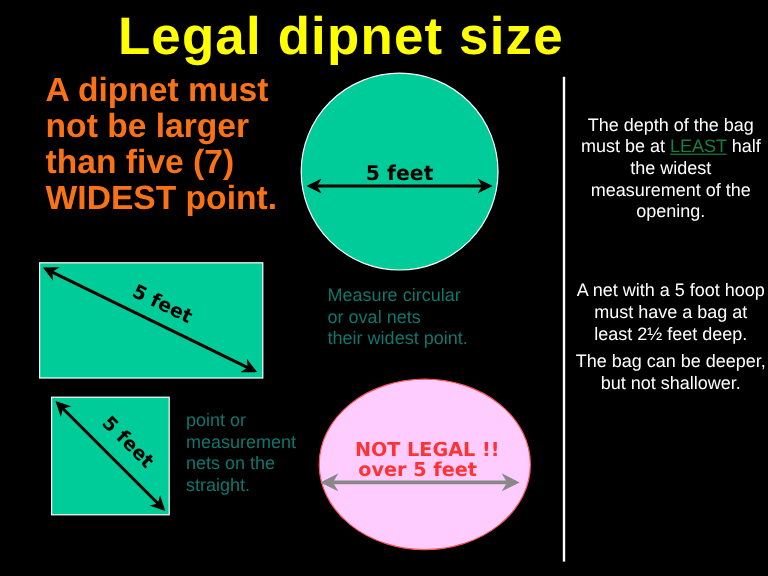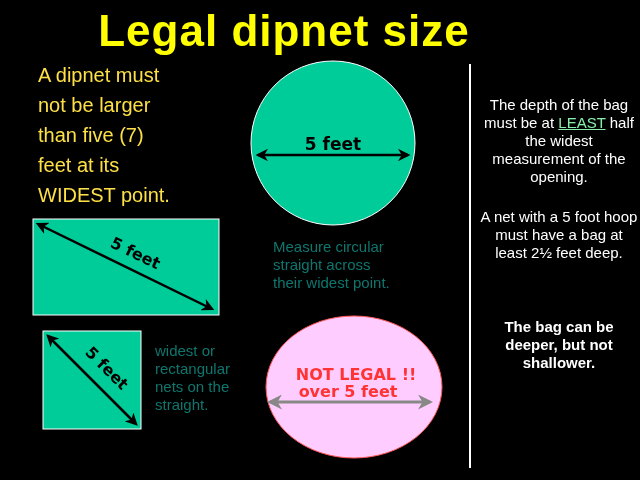--- a/index.html
+++ b/index.html
@@ -1,39 +1,38 @@
 <!DOCTYPE html>
 <html><head>
 <meta charset="utf-8">
 <style>
   html, body { margin:0; padding:0; }
   body { width:640px; height:480px; background:#000; position:relative; overflow:hidden; font-family:"Liberation Sans", sans-serif; }
   .abs { position:absolute; }
   #title { left:0; top:6px; width:568px; text-align:center; color:#ffff00; font-weight:bold; font-size:44px; letter-spacing:1px; }
-  #intro { left:38px; top:60px; width:210px; color:#fde047; font-weight:normal; font-size:20px; line-height:30px; }
+  #intro { left:38px; top:60px; width:210px; color:#f97316; font-weight:bold; font-size:28px; line-height:30px; }
   .small { color:#0f766e; font-size:15px; line-height:18px; }
   #circle-caption { left:273px; top:238px; width:170px; }
   #square-caption { left:155px; top:342px; width:100px; }
   #divider { left:469px; top:64px; width:2px; height:404px; background:#fff; }
   .right-para { left:478px; width:162px; text-align:center; color:#fff; font-size:15px; line-height:18px; }
   #right-p1 { top:96px; }
-  #right-p2 { top:208px; }
-  #right-p3 { top:318px;font-weight:bold; }
-  .hl { color:#86efac; text-decoration:underline;text-align:center; }
+  #right-p2 { top:234px; }
+  #right-p3 { top:293px; }
+  .hl { color:#15803d; text-decoration:underline;text-align:center; }
 </style>
 </head>
 <body>
 
 <div id="title" class="abs">Legal dipnet size</div>
 
 <div id="intro" class="abs">
   <div>A dipnet must</div>
   <div>not be larger</div>
   <div>than five (7)</div>
-  <div>feet at its</div>
   <div>WIDEST point.</div>
 </div>
 
 <svg class="abs" style="left:0;top:0" width="640" height="480">
   <defs>
     <marker id="ah" viewBox="0 0 10 10" refX="8" refY="5" markerWidth="5" markerHeight="5" orient="auto-start-reverse">
       <path d="M0,0 L10,5 L0,10 L3,5 z" fill="#000"></path>
     </marker>
     <marker id="ahg" viewBox="0 0 10 10" refX="8" refY="5" markerWidth="5" markerHeight="5" orient="auto-start-reverse">
       <path d="M0,0 L10,5 L0,10 L3,5 z" fill="#888"></path>
@@ -61,27 +60,27 @@
   <g>
     <ellipse cx="354" cy="387" rx="88" ry="71" fill="#ffccff" stroke="#ff5555" stroke-width="1"></ellipse>
     <line x1="270" y1="402" x2="430" y2="402" stroke="#888" stroke-width="3" marker-start="url(#ahg)" marker-end="url(#ahg)"></line>
     <text x="356" y="380" text-anchor="middle" font-family="DejaVu Sans, sans-serif" font-weight="bold" font-size="16" fill="#ff3333">NOT LEGAL !!</text>
     <text x="348" y="397" text-anchor="middle" font-family="DejaVu Sans, sans-serif" font-weight="bold" font-size="16" fill="#ff3333">over 5 feet</text>
   </g>
 </svg>
 
 <div id="circle-caption" class="abs small">
   <div>Measure circular</div>
-  <div>straight across</div>
+  <div>or oval nets</div>
   <div>their widest point.</div>
 </div>
 
 <div id="square-caption" class="abs small">
-  <div>widest or</div>
-  <div>rectangular</div>
+  <div>point or</div>
+  <div>measurement</div>
   <div>nets on the</div>
   <div>straight.</div>
 </div>
 
 <div id="divider" class="abs"></div>
 
 <div id="right-p1" class="abs right-para">
   <span>The depth of the bag must be at</span>
   <span class="hl">LEAST</span>
   <span>half the widest measurement of the opening.</span>

